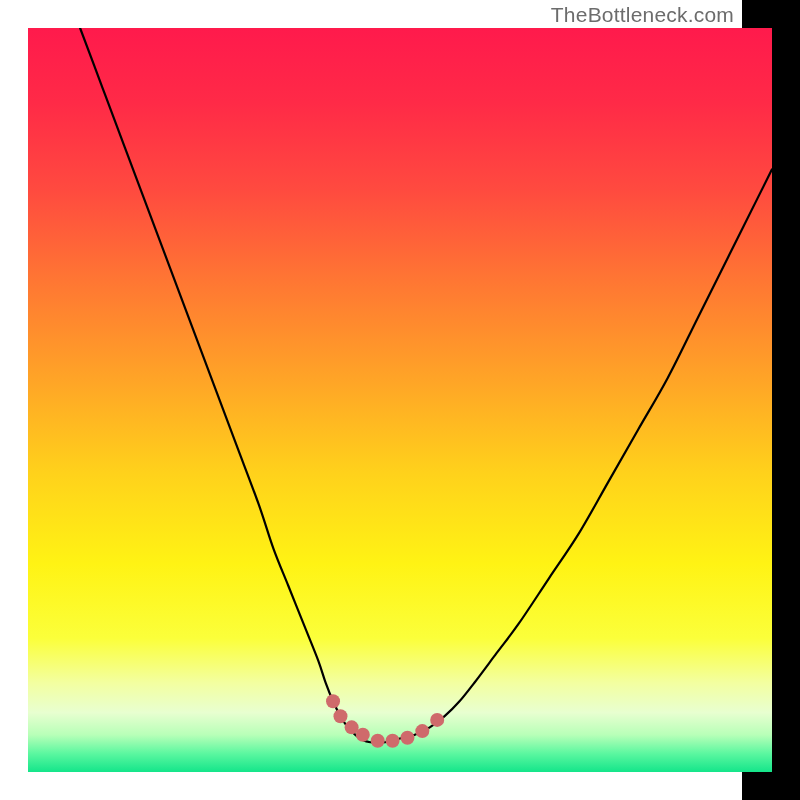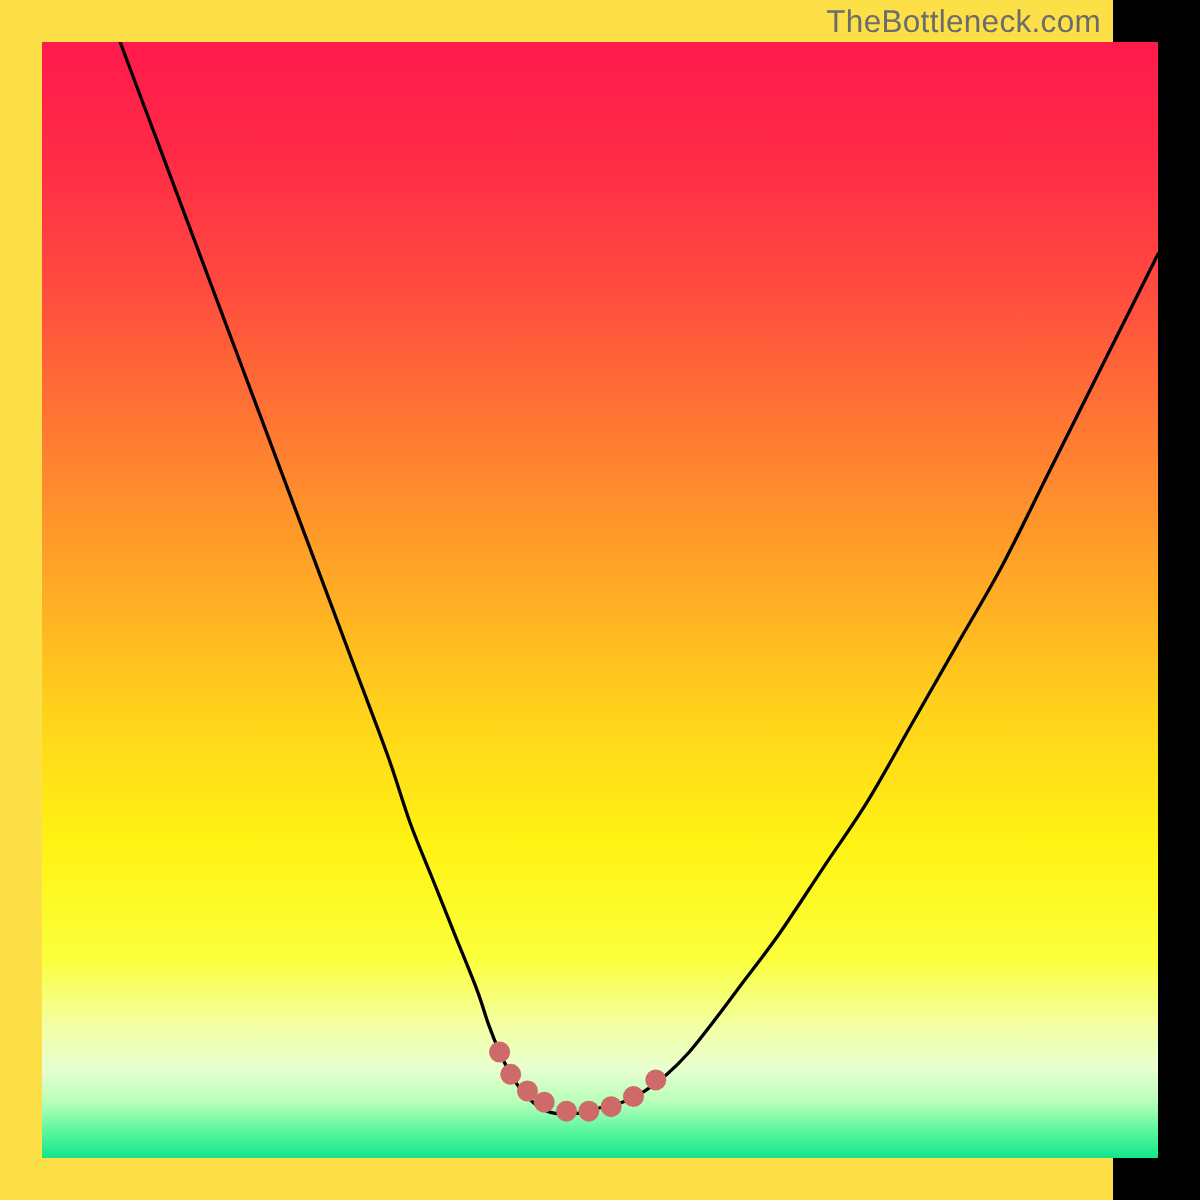--- a/index.html
+++ b/index.html
@@ -8,21 +8,21 @@
     width: 800px;
     height: 800px;
     background: #000;
     overflow: hidden;
     font-family: Arial, Helvetica, sans-serif;
   }
   .frame {
     position: absolute;
     left: 0; top: 0;
     width: 742px; height: 800px;
-    background: #fde047;
+    background: #ffffff;
     text-align: right;
   }
   .plot {
     position: absolute;
     left: 28px;
     top: 28px;
     width: 744px;
     height: 744px;
     overflow: hidden;
   }

